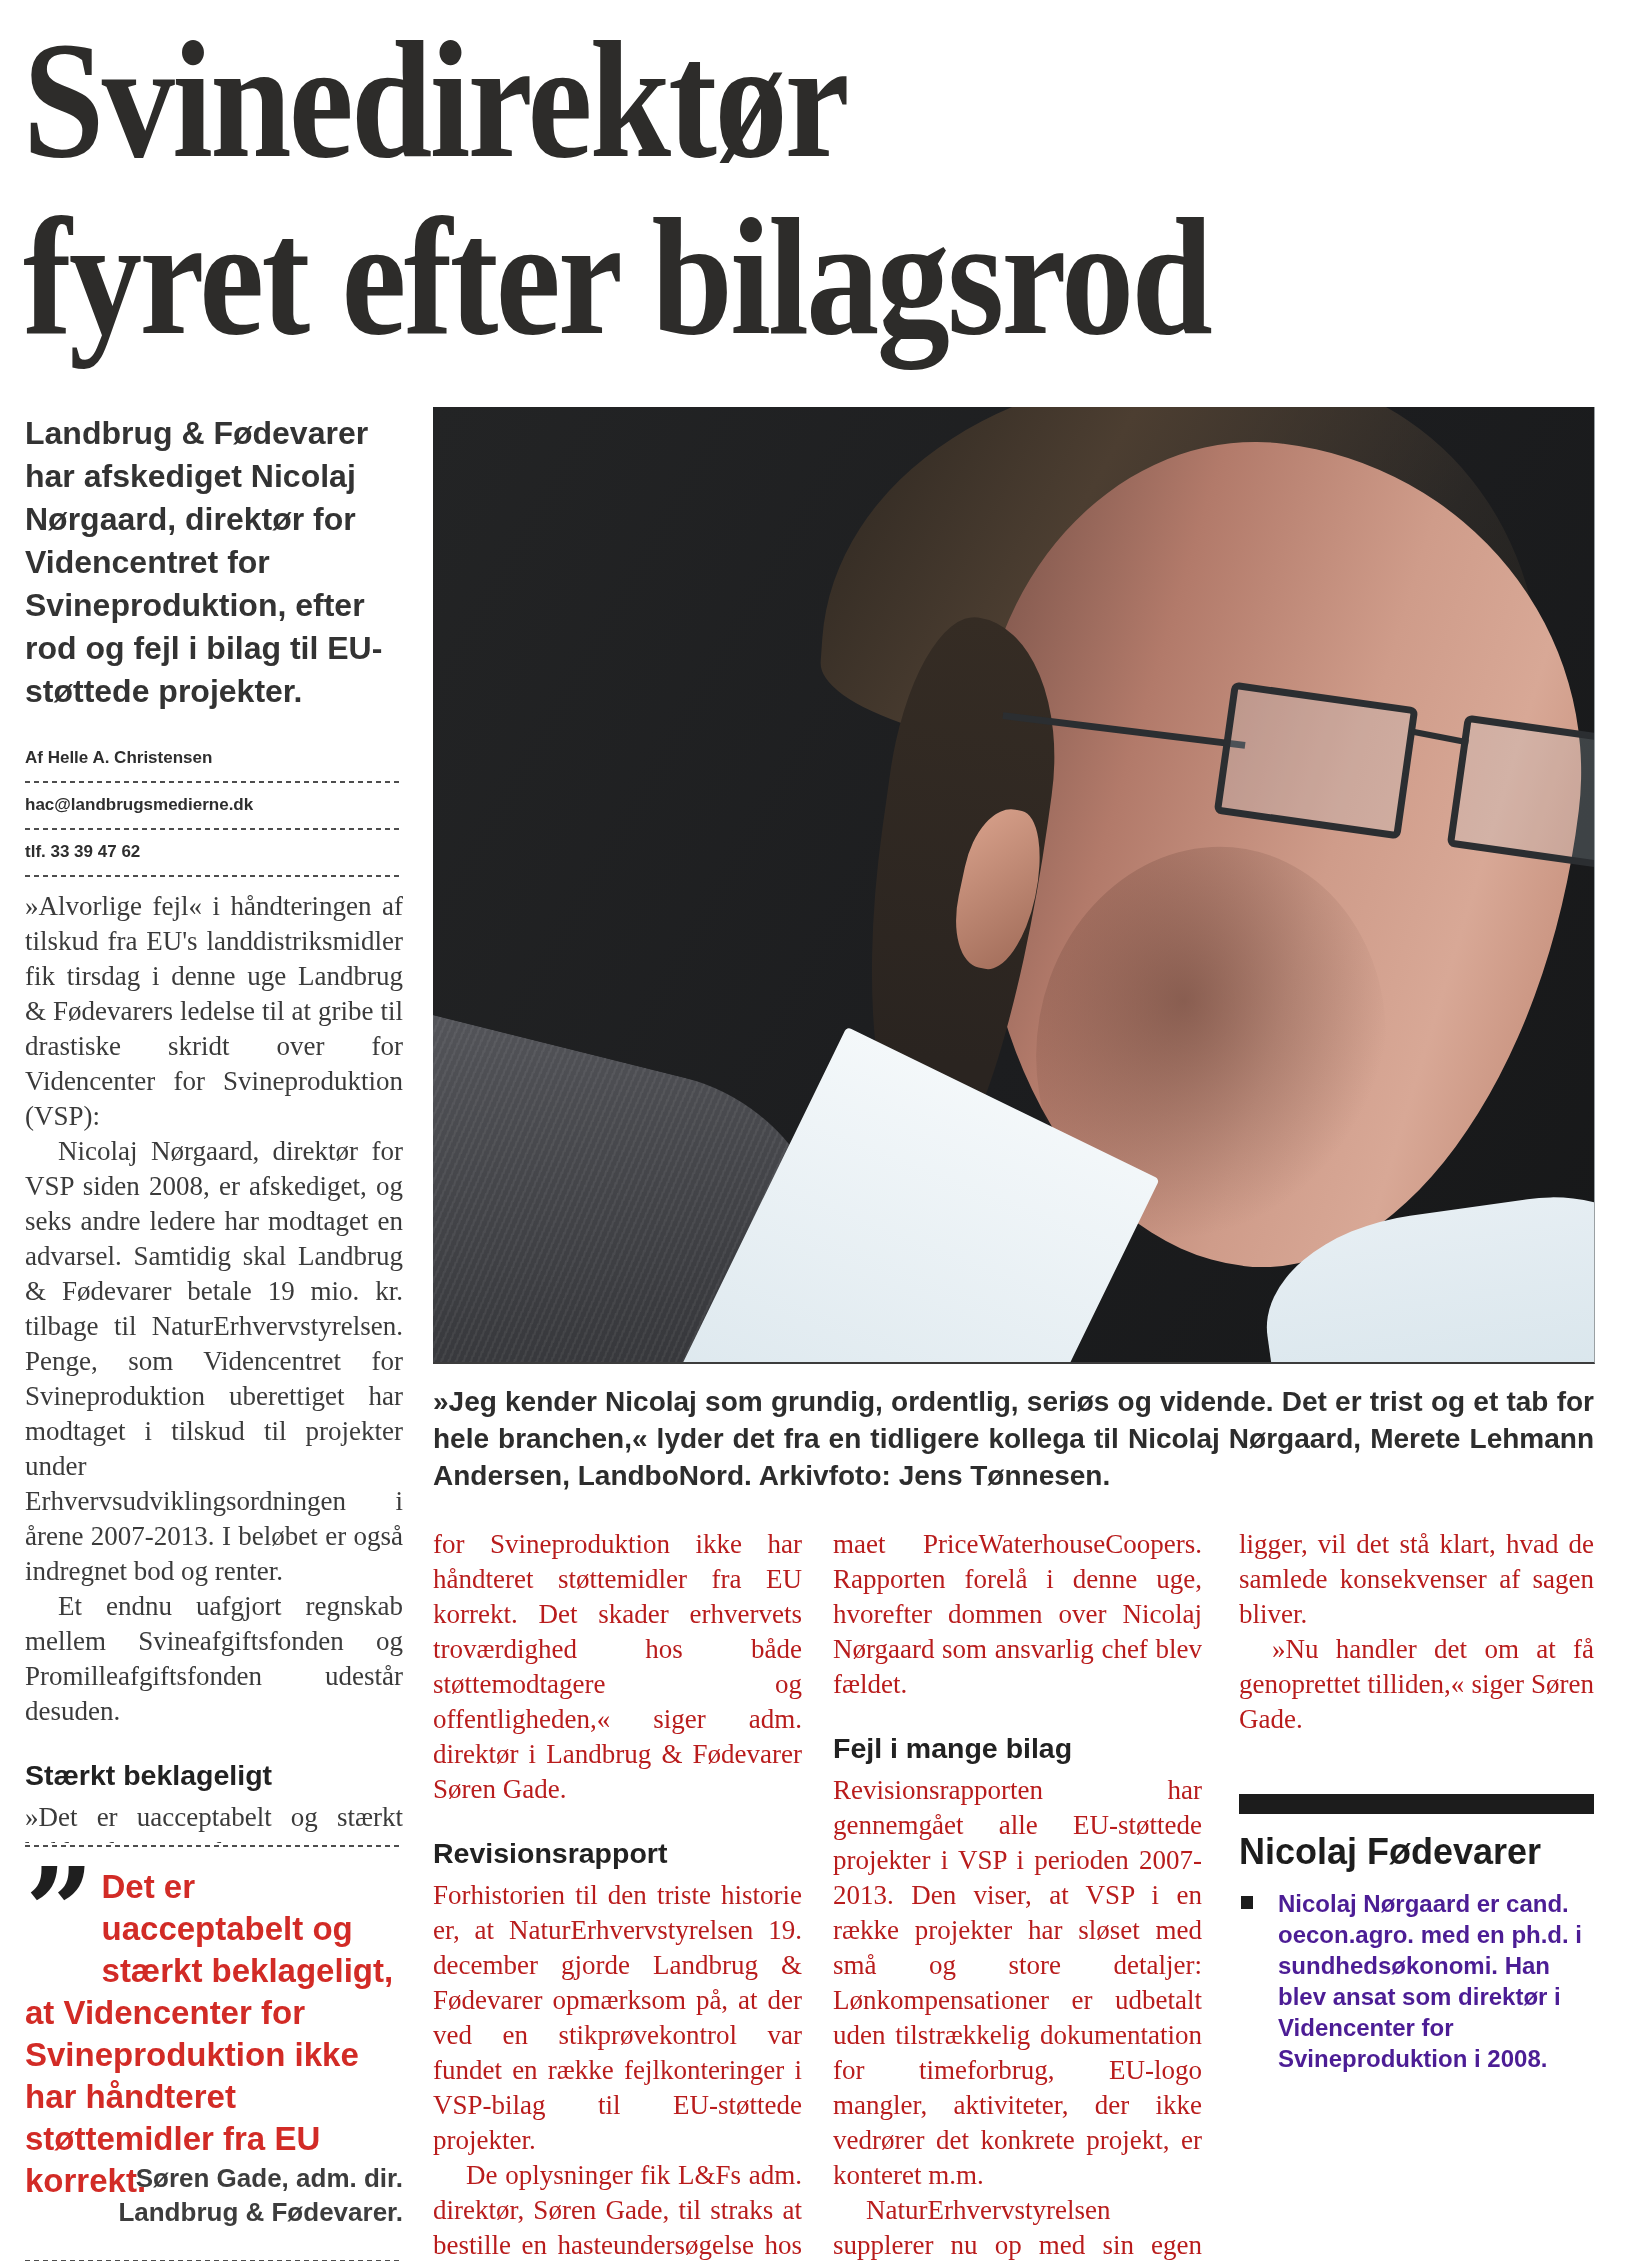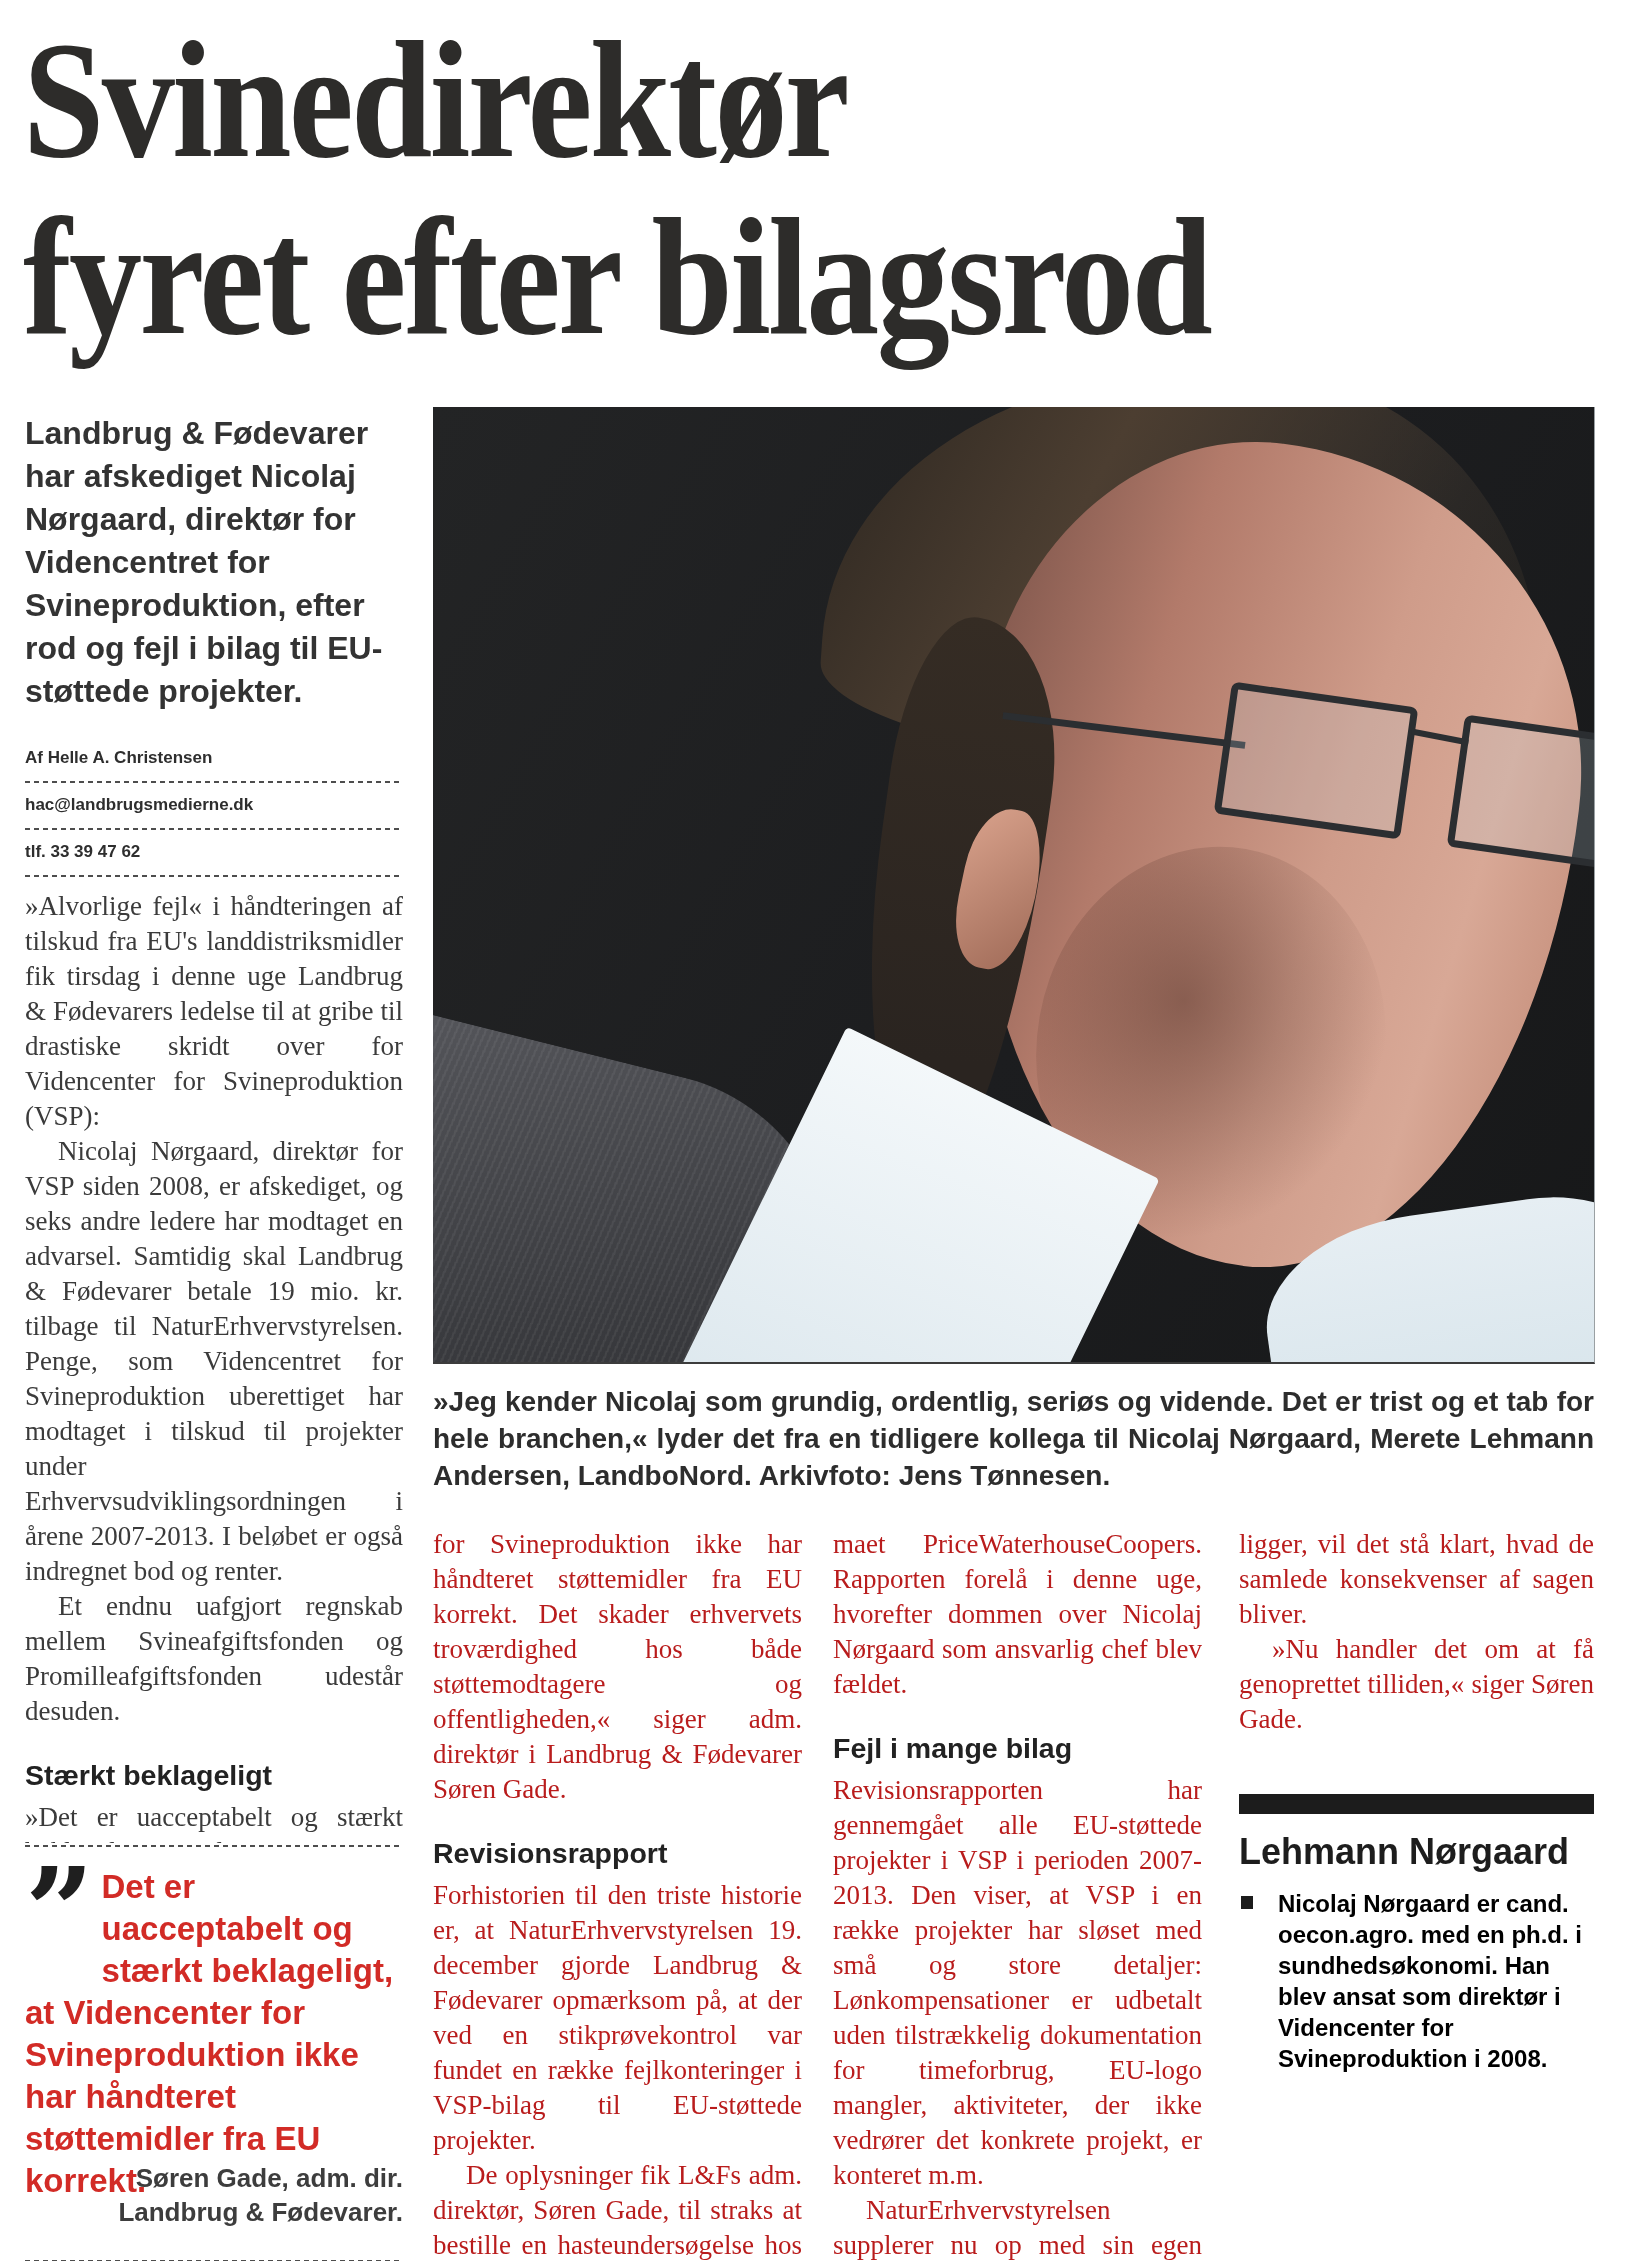--- a/index.html
+++ b/index.html
@@ -148,21 +148,21 @@
   
   .factbox {
     position:absolute; left:1239px; top:1794px; width:355px; height:467px;
     background:#ffffff; font-family:"Liberation Sans", sans-serif;
   }
   .factbox-bar { height:19.5px; background:#1c1c1c; }
   .factbox-title { margin-top:18px; font-weight:bold; font-size:36px; line-height:40px; color:#1d1d1d; }
   .factbox ul { list-style:none; margin:16.5px 0 0 0; padding:0; }
   .factbox li {
     position:relative; padding-left:39px; margin-bottom:16.5px;
-    font-weight:bold; font-size:24px; line-height:31px; color:#000000; text-align:left;
+    font-weight:bold; font-size:24px; line-height:31px; color:#4c1d95; text-align:left;
   }
   .factbox li::before {
     content:""; position:absolute; left:1.5px; top:8.2px; width:12.7px; height:12.7px; background:#1c1c1c;
   }
 </style>
 </head>
 <body>
 
 <div class="page">
 
@@ -236,20 +236,20 @@
     <p class="indent">NaturErhvervstyrelsen supplerer nu op med sin egen undersøgelse. Først når den fore-</p>
   </div>
 
   <div class="textcol col4">
     <p>ligger, vil det stå klart, hvad de samlede konsekvenser af sagen bliver.</p>
     <p class="indent">»Nu handler det om at få genoprettet tilliden,« siger Søren Gade.</p>
   </div>
 
   <div class="factbox">
     <div class="factbox-bar"></div>
-    <div class="factbox-title">Lehmann Nørgaard</div>
+    <div class="factbox-title">Nicolaj Fødevarer</div>
     <ul>
       <li>Nicolaj Nørgaard er cand. oecon.agro. med en ph.d. i sundhedsøkonomi. Han blev ansat som direktør i Videncenter for Svineproduktion i 2008.</li>
     </ul>
   </div>
 
 </div>
 
 
 </body></html>

